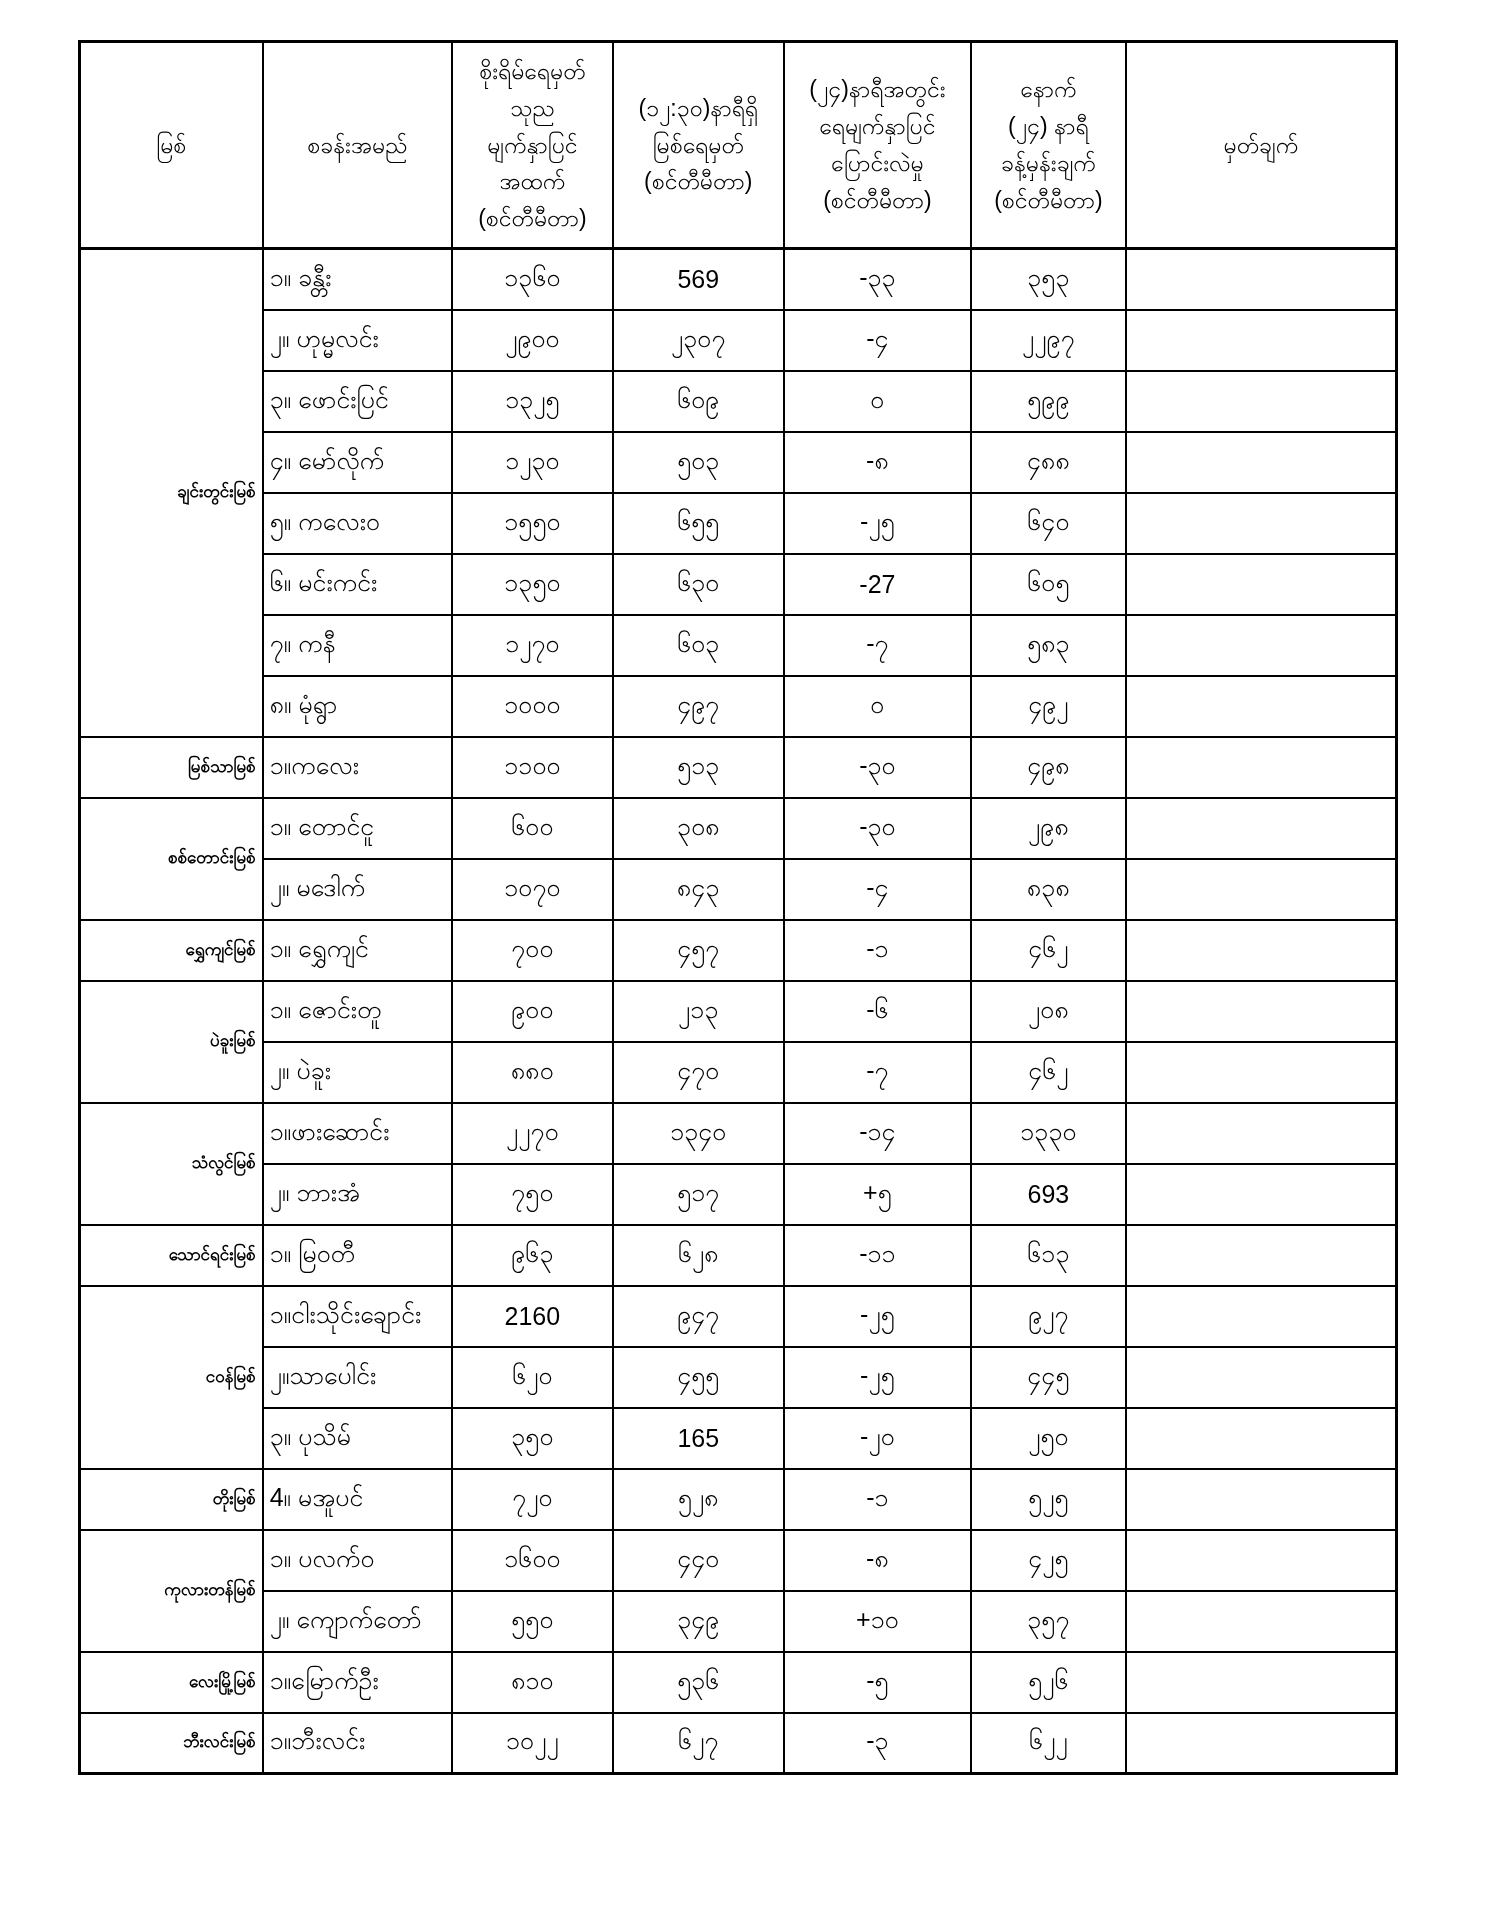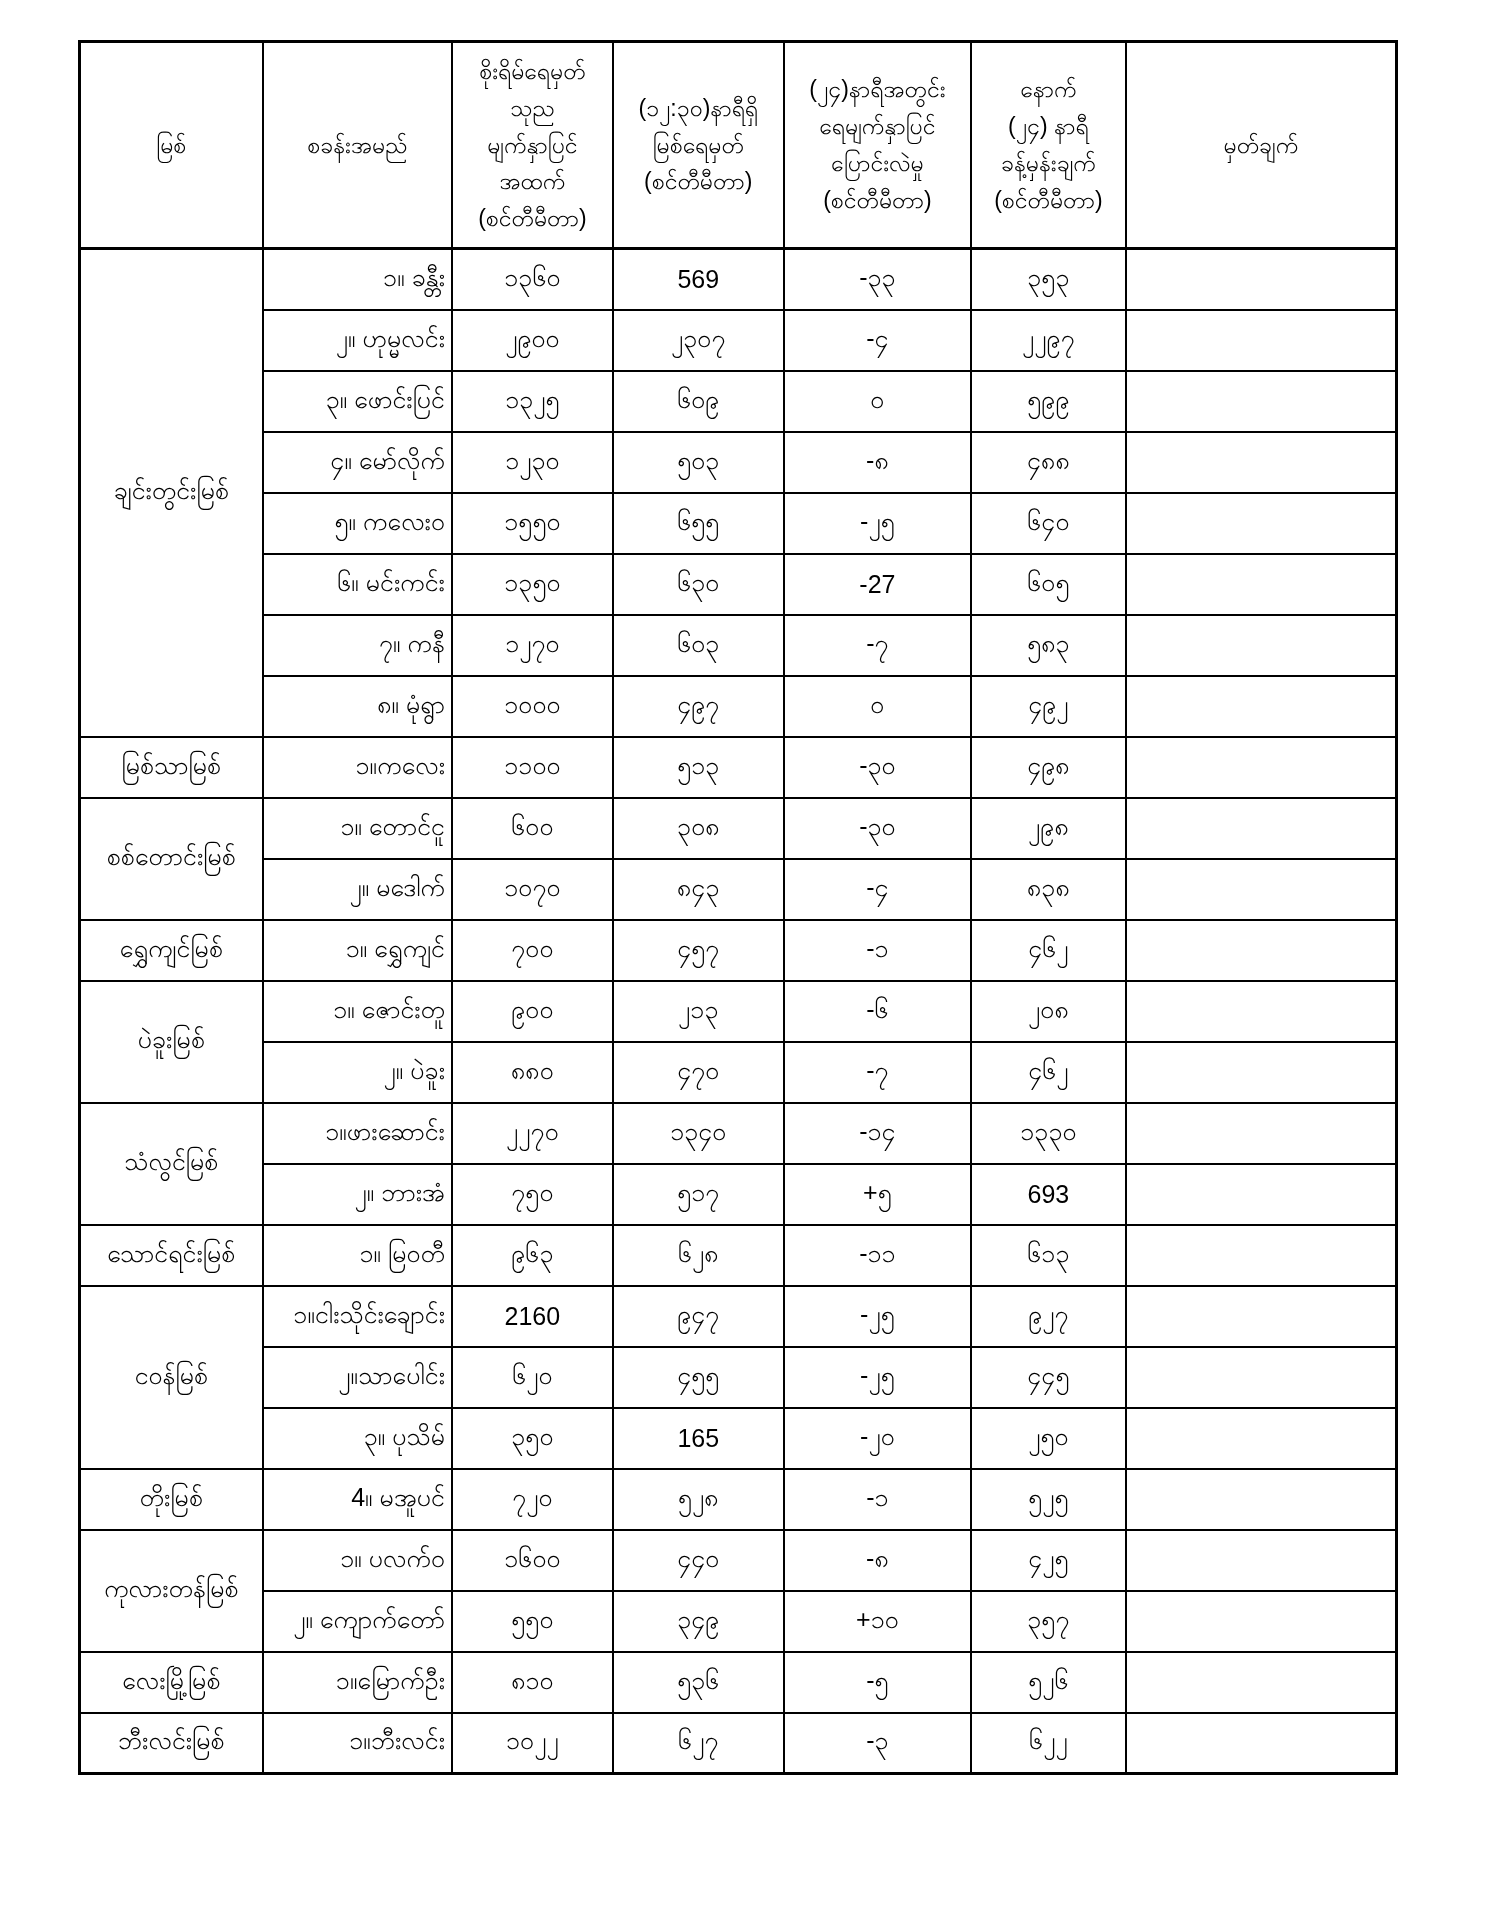--- a/index.html
+++ b/index.html
@@ -35,28 +35,28 @@
     height: 200px;
     font-weight: normal;
     font-size: 23px;
     line-height: 1.6;
     text-align: center;
     white-space: pre-line;
     border-bottom: 3px solid #000;
   }
   table.wl tbody tr { height: 61px; }
   td.river {
-    font-size: 25px;
-    font-weight: normal;
-    text-align: center;
+    font-size: 17px;
+    font-weight: bold;
+    text-align: right;
     padding-left: 8px;
   }
   td.station {
     font-size: 25px;
-    text-align: right;
+    text-align: left;
     padding-left: 10px;
   }
   td.num {
     font-size: 25px;
     text-align: center;
   }
   td.remark { }
   col.c-river    { width: 180px; }
   col.c-station  { width: 186px; }
   col.c-danger   { width: 158px; }

